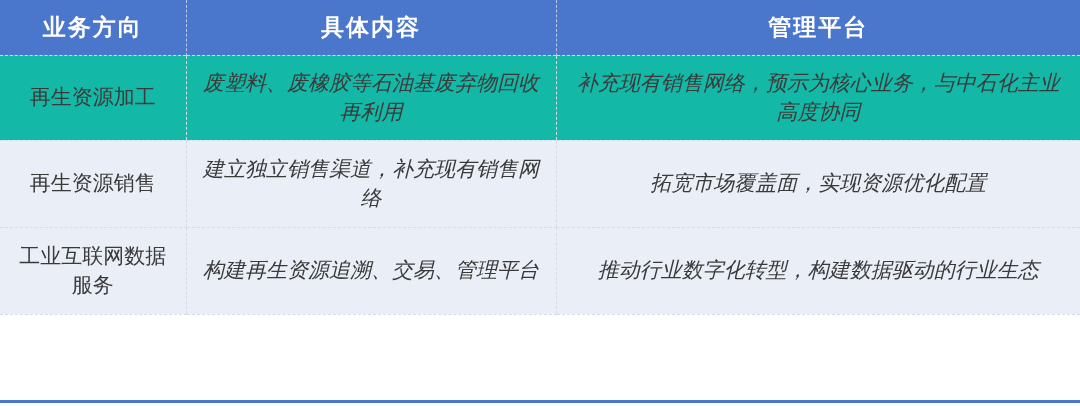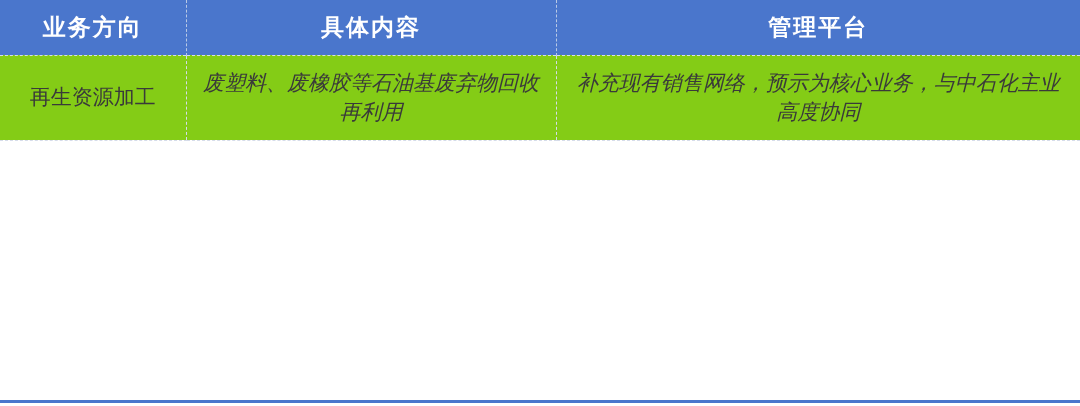--- a/index.html
+++ b/index.html
@@ -56,21 +56,21 @@
     line-height: 1.38;
     padding: 8px 14px;
     box-sizing: border-box;
     border-top: 1px dashed #d6dcea;
     border-bottom: 1px dashed #d6dcea;
   }
   tbody td.sep-l {
     border-left: 1px dashed #d6dcea;
     font-style: italic;
   }
-  tbody tr.row-white { background: #84cc16; }
+  tbody tr.row-white { background: #14b8a6; }
   tbody tr.row-tint  { background: #eaeef7; }
 
   tbody tr.row-1 td { height: 85px; }
   tbody tr.row-2 td { height: 87px; }
   tbody tr.row-3 td { height: 86px; }
   tbody tr.row-4 td { height: 87px; }
 
   #bottom-rule {
     position: absolute;
     left: 0;
@@ -101,21 +101,31 @@
     </thead>
 
     <tbody>
 
       <tr class="row-white row-1">
         <td>再生资源加工</td>
         <td class="sep-l">废塑料、废橡胶等石油基废弃物回收再利用</td>
         <td class="sep-l">补充现有销售网络，预示为核心业务，与中石化主业高度协同</td>
       </tr>
 
+      <tr class="row-tint row-2">
+        <td>再生资源销售</td>
+        <td class="sep-l">建立独立销售渠道，补充现有销售网络</td>
+        <td class="sep-l">拓宽市场覆盖面，实现资源优化配置</td>
+      </tr>
 
 
+      <tr class="row-tint row-4">
+        <td>工业互联网数据服务</td>
+        <td class="sep-l">构建再生资源追溯、交易、管理平台</td>
+        <td class="sep-l">推动行业数字化转型，构建数据驱动的行业生态</td>
+      </tr>
 
     </tbody>
   </table>
 
   <div id="bottom-rule"></div>
 
 </div>
 
 </body></html>

